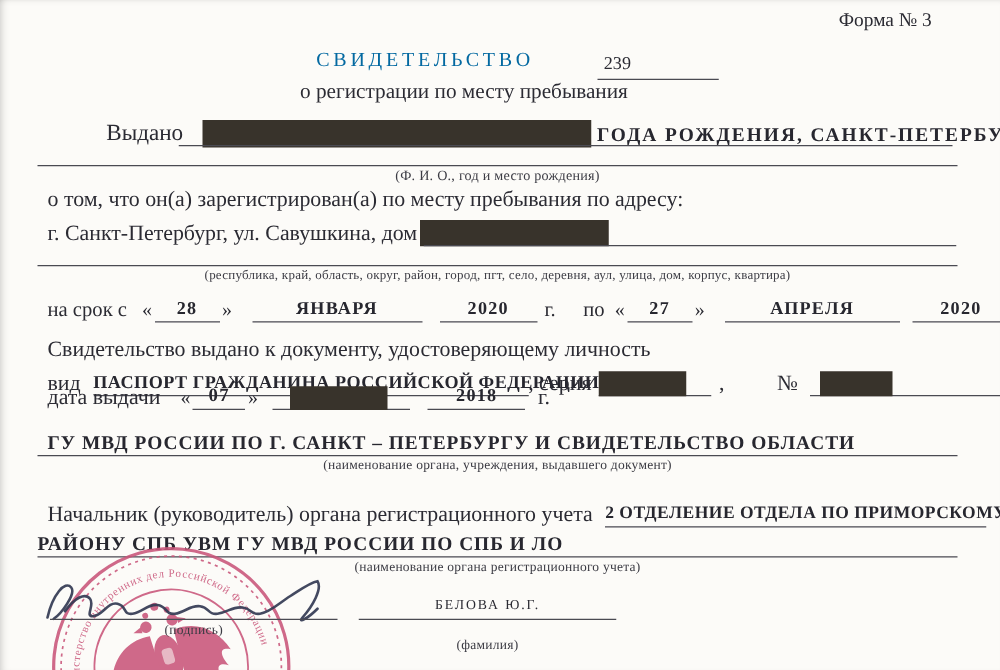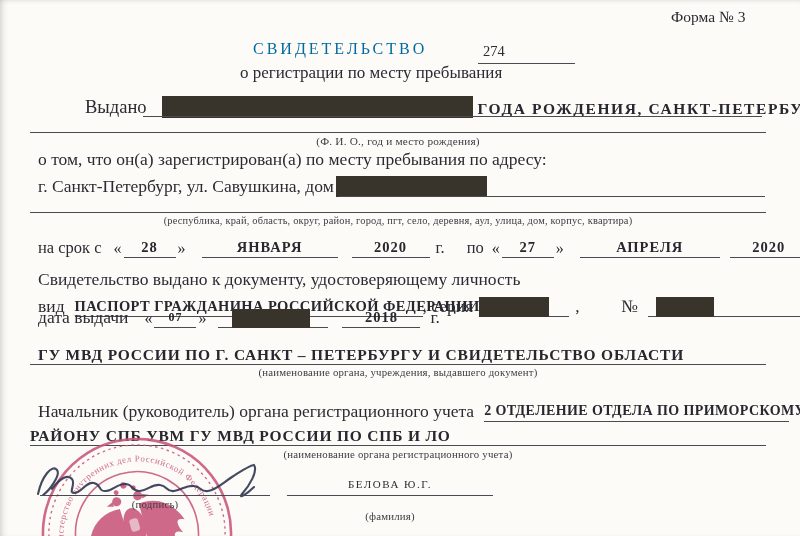--- a/index.html
+++ b/index.html
@@ -30,21 +30,21 @@
   .subtitle { font-size:17px; }
 </style>
 </head>
 <body>
 
 <div class="page">
 
   <div class="abs" style="left:671px; top:8px; font-size:15.5px;">Форма № 3</div>
 
   <div class="abs title" style="left:253px; top:40px;">СВИДЕТЕЛЬСТВО</div>
-  <div class="abs" style="left:478px; top:43px; width:97px; border-bottom:1.4px solid #4a4a52; font-size:14.5px; padding-left:5px; height:21px;">274</div>
+  <div class="abs" style="left:478px; top:43px; width:97px; border-bottom:1.4px solid #4a4a52; font-size:14.5px; padding-left:5px; height:21px;">239</div>
   <div class="abs subtitle" style="left:240px; top:63px;">о регистрации по месту пребывания</div>
 
   <div class="row" style="left:85px; top:94px; height:24px;">
     <span style="font-size:18.5px;">Выдано</span>
     <span class="redact" style="width:311px; height:22px; margin-left:15px;"></span>
     <span class="filled" style="font-size:15.5px; margin-left:5px; letter-spacing:1.6px;">ГОДА РОЖДЕНИЯ, САНКТ-ПЕТЕРБУРГ</span>
   </div>
   <div class="uline" style="left:143px; top:116px; width:619px;"></div>
 
   <div class="uline" style="left:30px; top:132px; width:736px;"></div>
@@ -86,21 +86,21 @@
     <span class="t17">, серия</span>
     <span class="uval gap6" style="width:90px; text-align:left;"><span class="redact" style="width:70px; height:20px;"></span></span>
     <span class="t17 gap6">,</span>
     <span class="t17" style="margin-left:42px;">№</span>
     <span class="uval gap10" style="width:158px; text-align:left;"><span class="redact" style="width:58px; height:20px; margin-left:8px;"></span></span>
   </div>
 
   <div class="row" style="left:38px; top:304px; height:24px;">
     <span class="t17">дата выдачи</span>
     <span class="quote gap14">«</span>
-    <span class="uval filled" style="width:42px; font-size:12px;">07</span>
+    <span class="uval filled" style="width:42px; font-size:15px;">07</span>
     <span class="quote">»</span>
     <span class="uval gap10" style="width:110px; text-align:left;"><span class="redact" style="width:78px; height:19px; margin-left:14px;"></span></span>
     <span class="uval filled gap14" style="width:78px; font-size:14.5px;">2018</span>
     <span class="t17 gap10">г.</span>
   </div>
 
   <div class="abs cond" style="left:38px; top:346px; font-size:15.5px; letter-spacing:.8px;">ГУ  МВД  РОССИИ  ПО  Г. САНКТ – ПЕТЕРБУРГУ  И  СВИДЕТЕЛЬСТВО ОБЛАСТИ</div>
   <div class="uline" style="left:30px; top:364px; width:736px;"></div>
   <div class="abs caption" style="left:30px; top:366px; width:736px;">(наименование органа, учреждения, выдавшего документ)</div>
 

